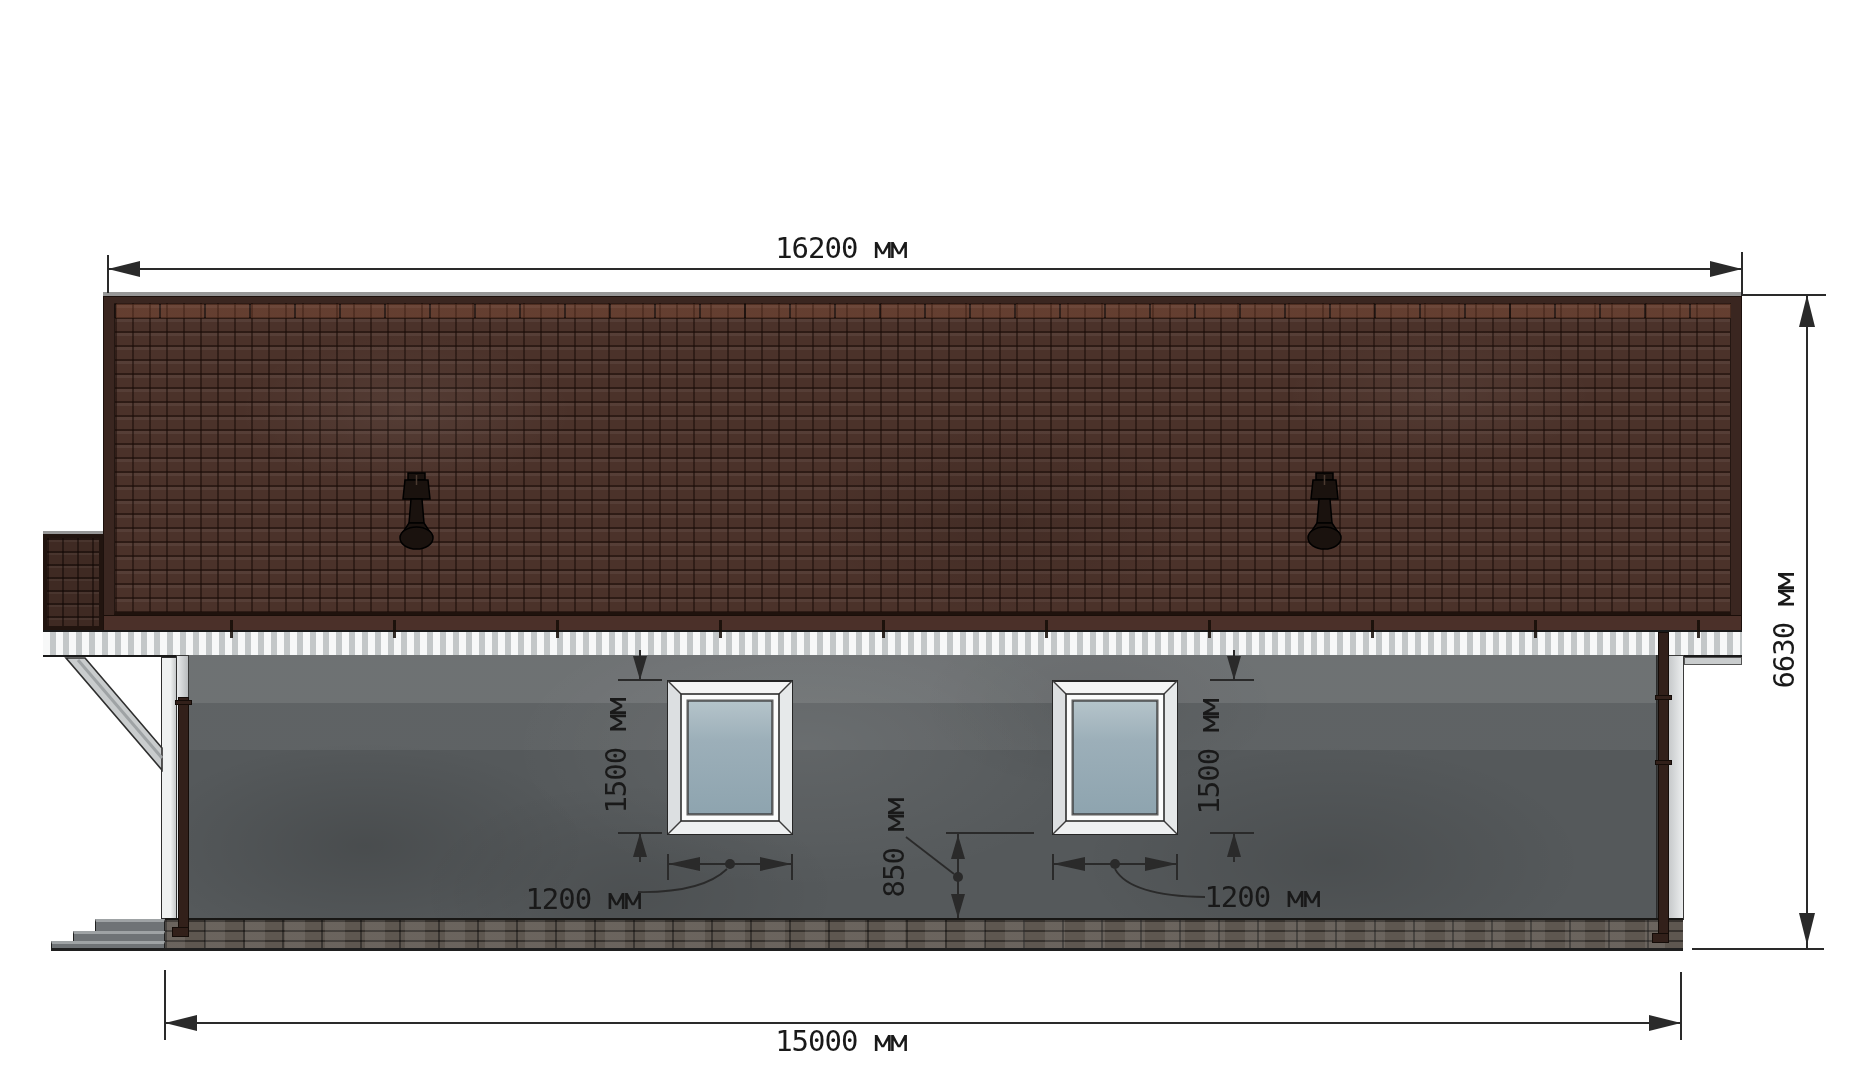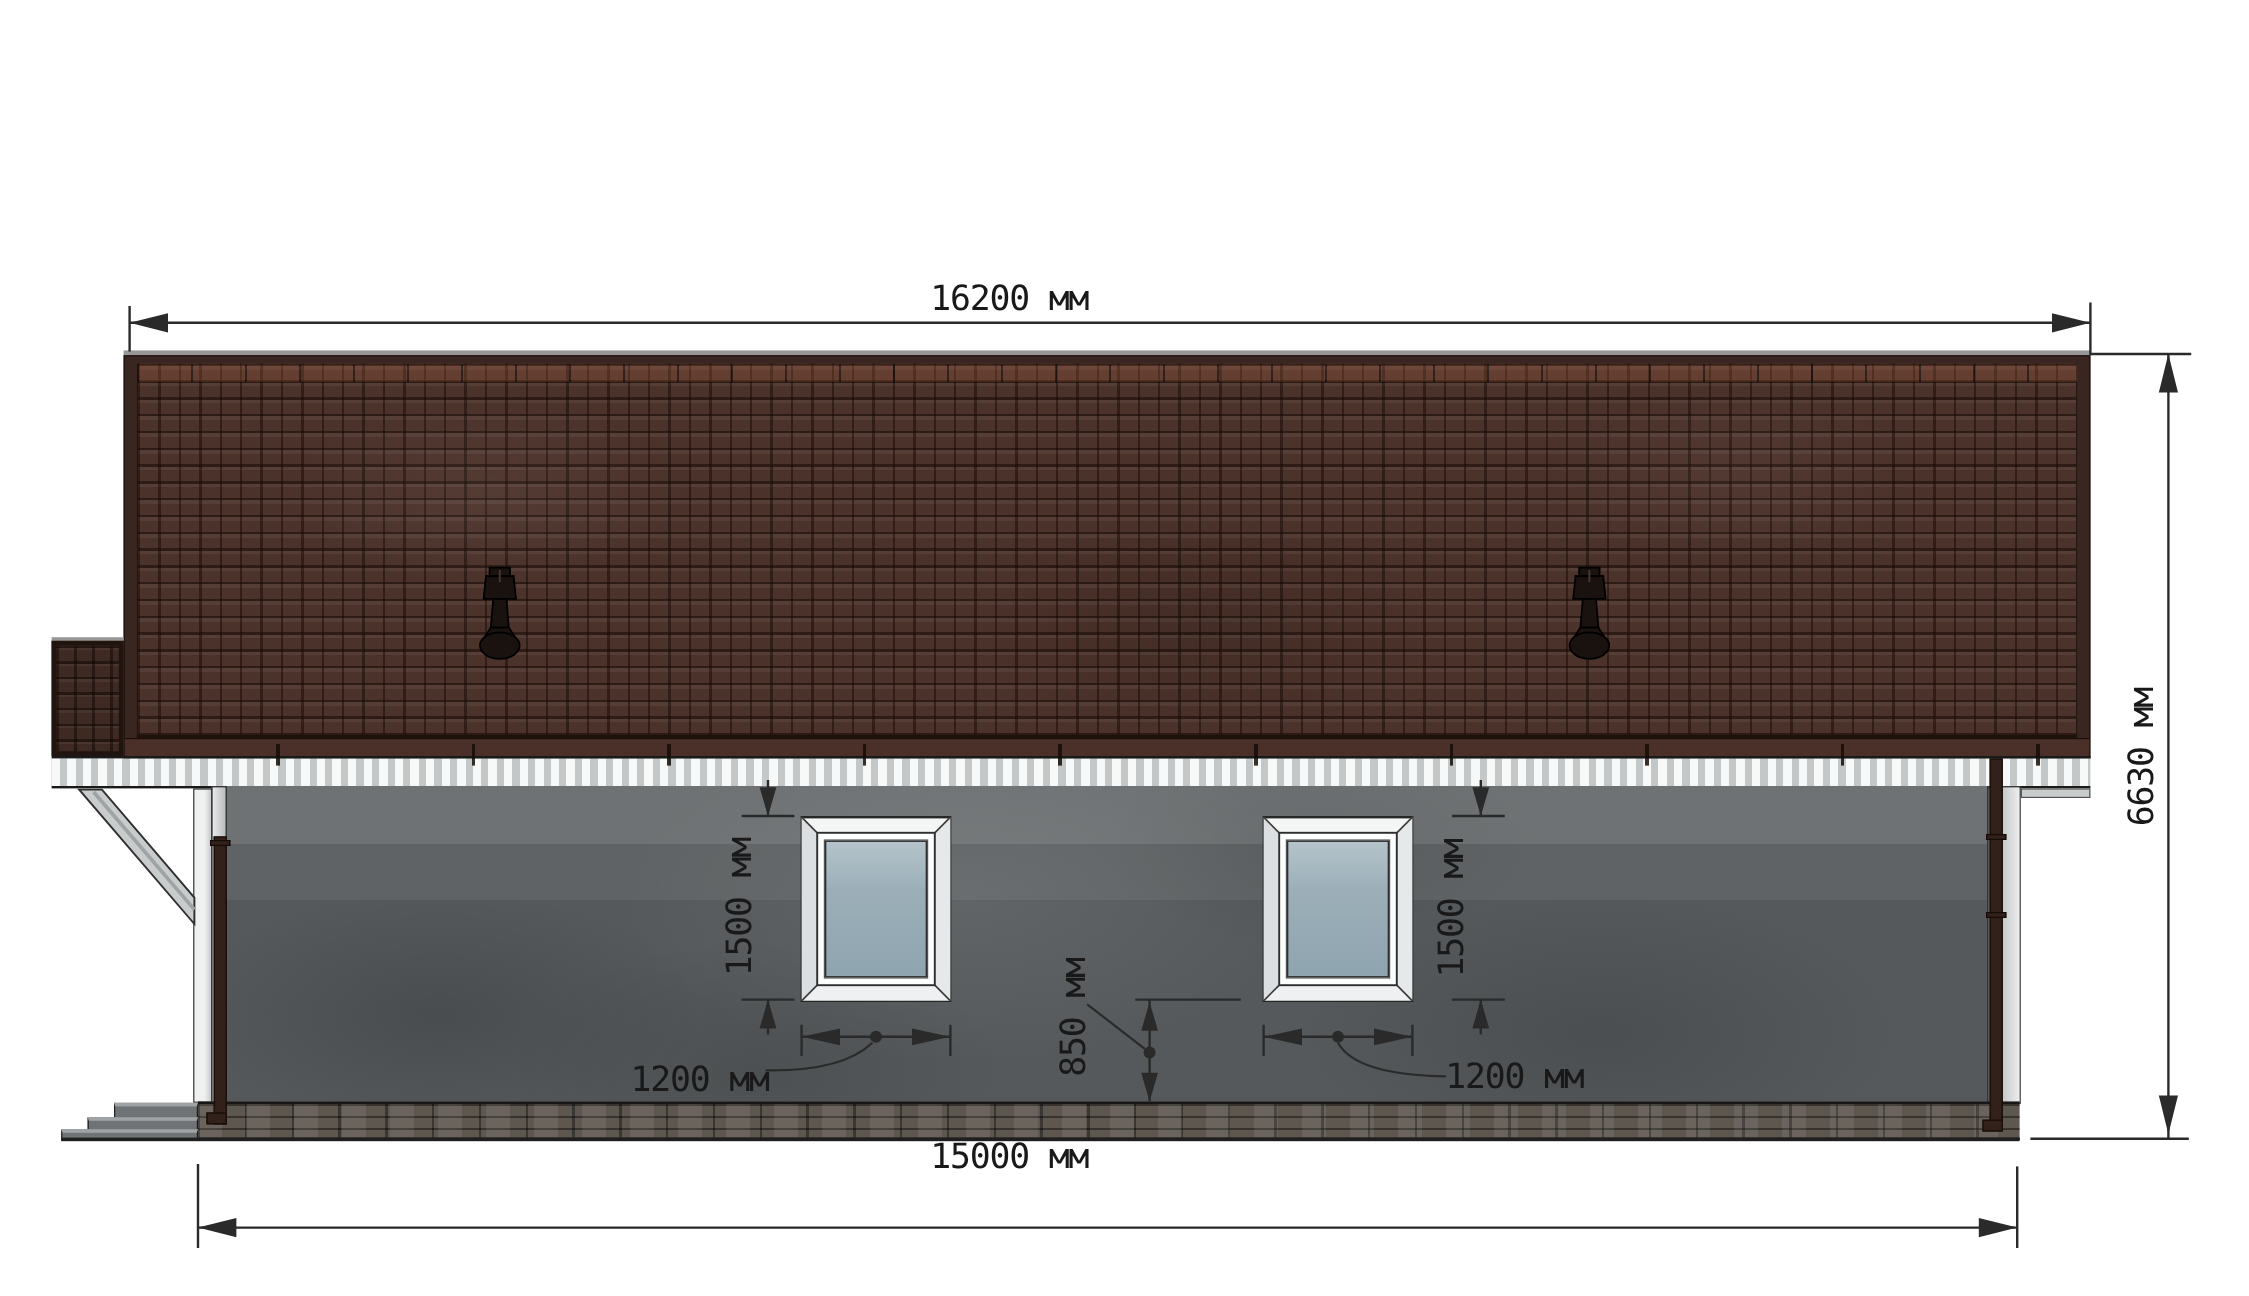--- a/index.html
+++ b/index.html
@@ -244,21 +244,21 @@
       <line x1="946" y1="833" x2="1034" y2="833"></line>
       <line x1="958" y1="833" x2="958" y2="918"></line>
       <polygon points="958,835 951,859 965,859" fill="#2a2a2a" stroke="none"></polygon>
       <polygon points="958,918 951,894 965,894" fill="#2a2a2a" stroke="none"></polygon>
       <circle cx="958" cy="877" r="5" fill="#2a2a2a" stroke="none"></circle>
       <line x1="906" y1="837" x2="954" y2="874" stroke-width="1.8"></line>
     </g>
   </svg>
 
   <div class="abs dim-label" style="left:841px;top:248px;">16200 мм</div>
-  <div class="abs dim-label" style="left:841px;top:963px;">15000 мм</div>
+  <div class="abs dim-label" style="left:841px;top:1041px;">15000 мм</div>
   <div class="abs dim-label vert" style="left:1784px;top:631px;">6630 мм</div>
   <div class="abs dim-label vert" style="left:616px;top:756px;">1500 мм</div>
   <div class="abs dim-label" style="left:583px;top:899px;">1200 мм</div>
   <div class="abs dim-label vert" style="left:1209px;top:757px;">1500 мм</div>
   <div class="abs dim-label" style="left:1262px;top:897px;">1200 мм</div>
   <div class="abs dim-label vert" style="left:894px;top:848px;">850 мм</div>
 
 </div>
 
 </body></html>

